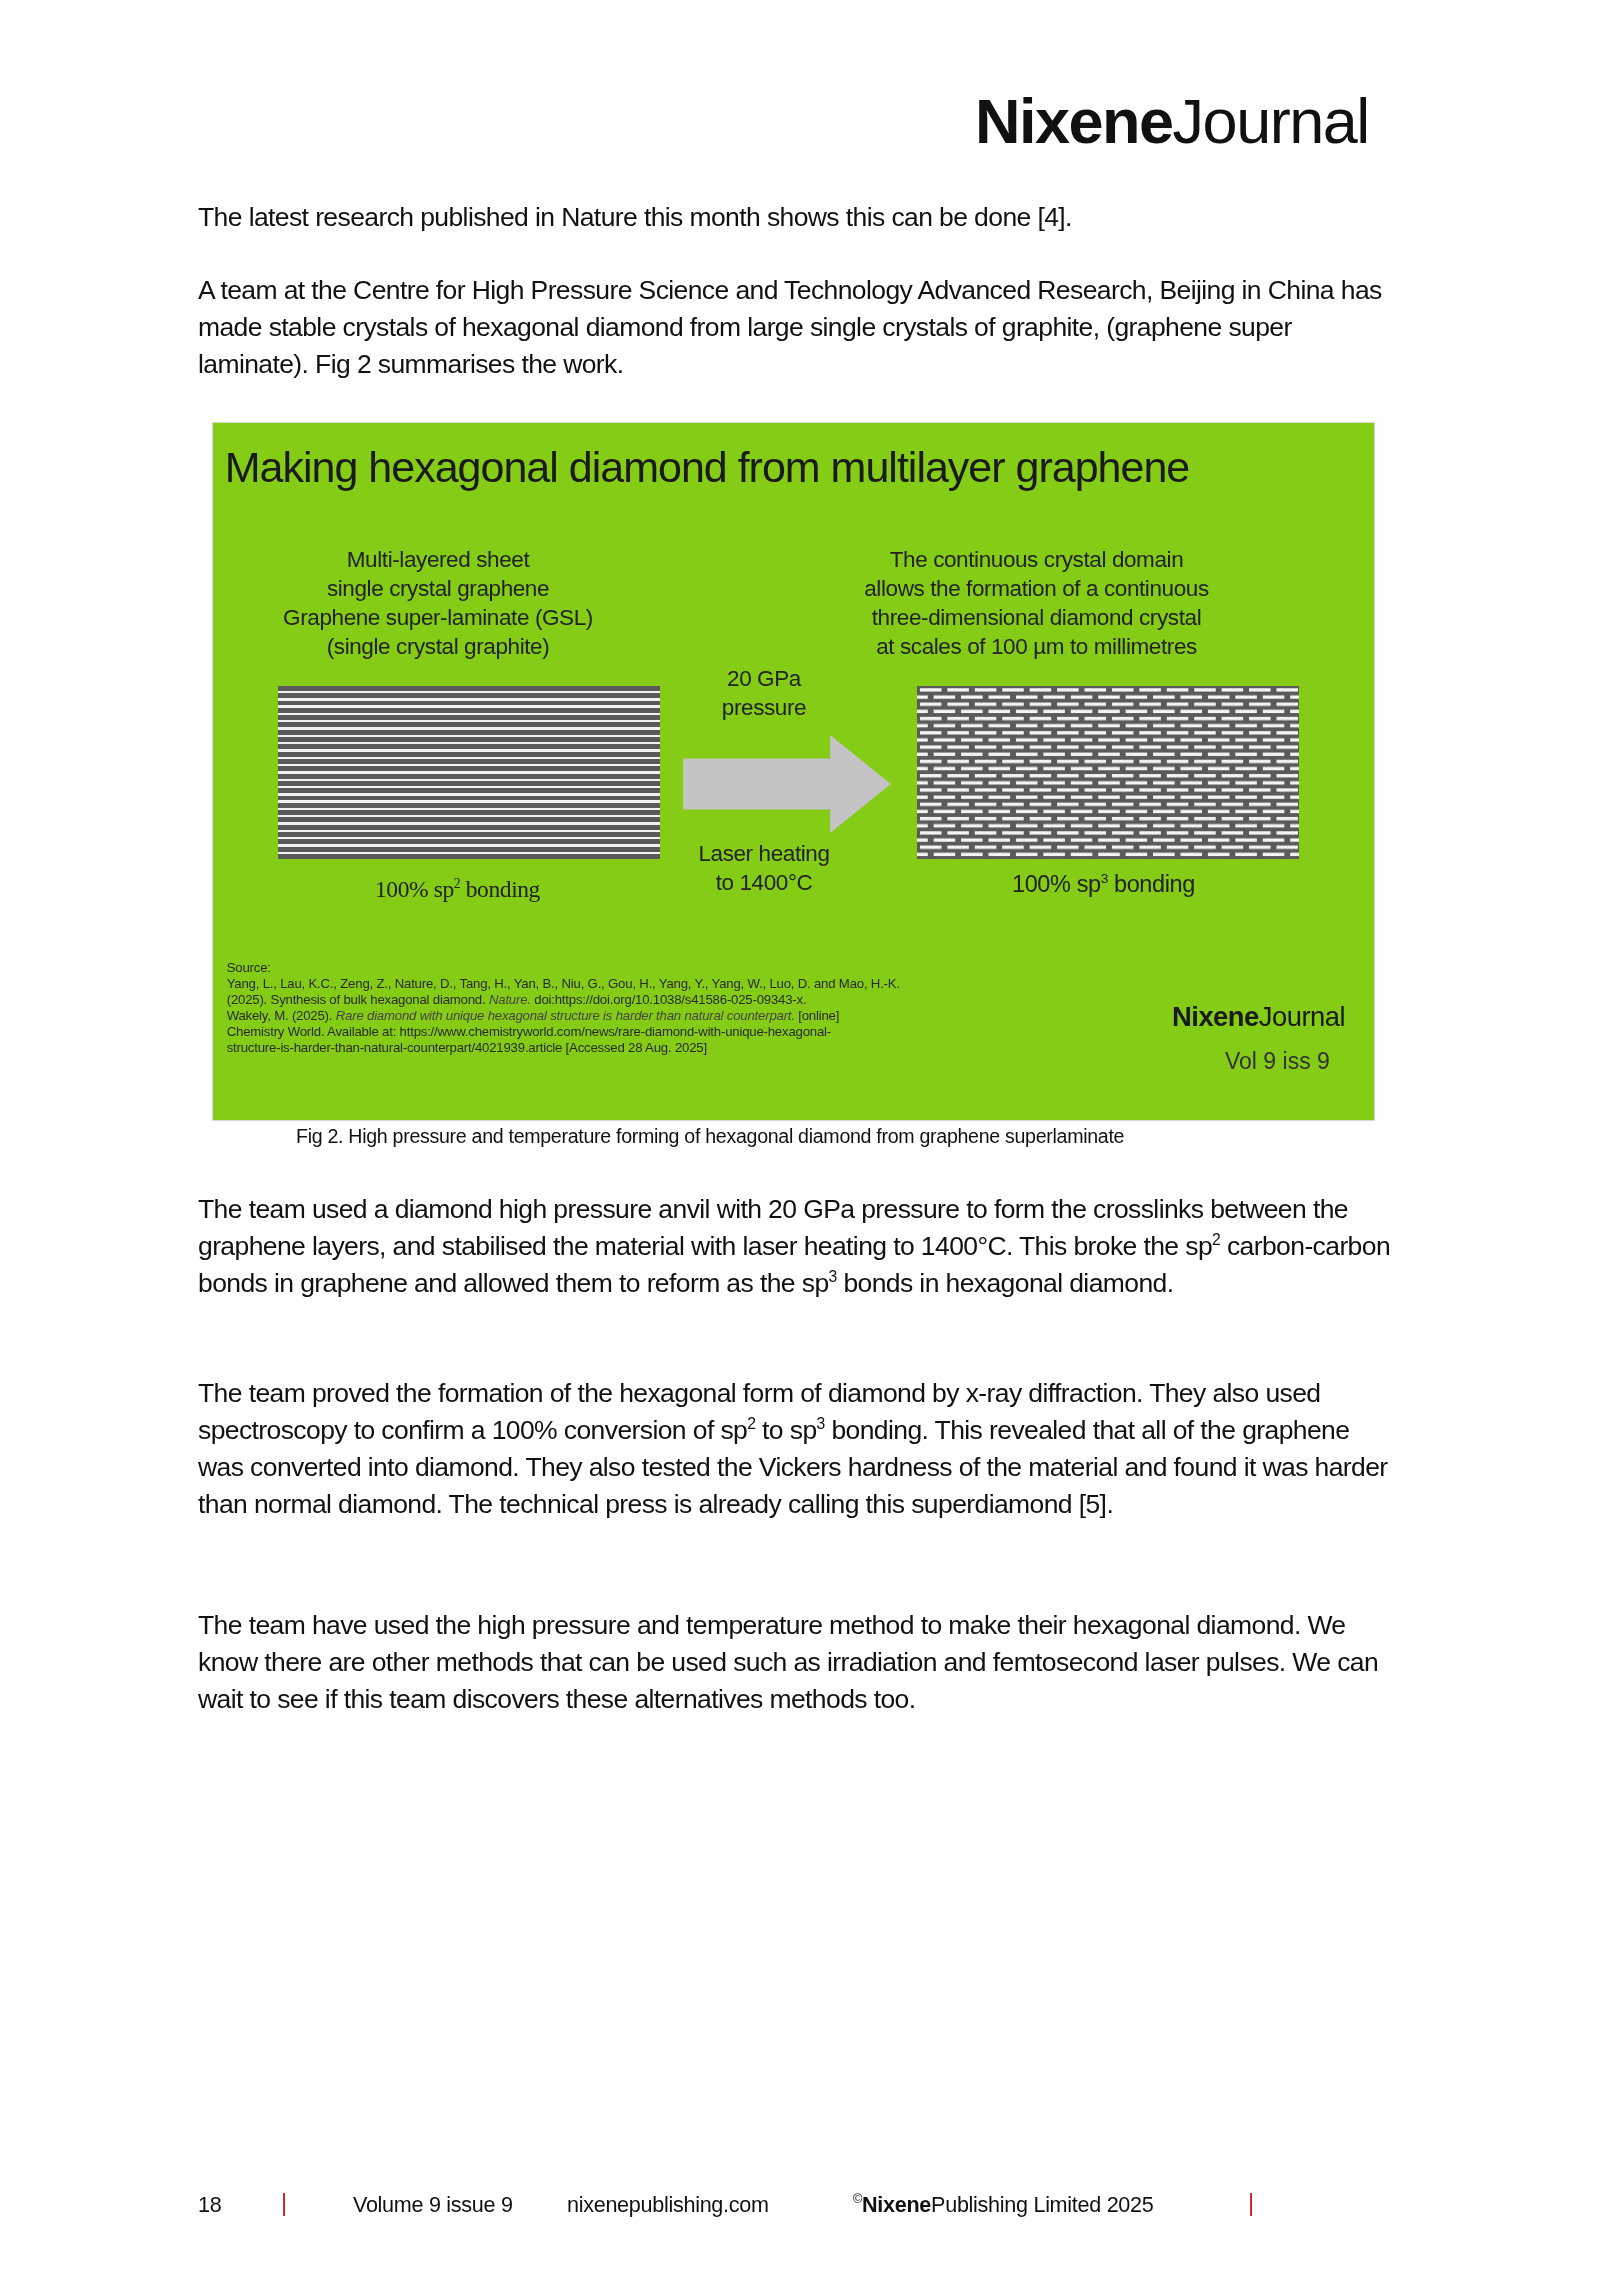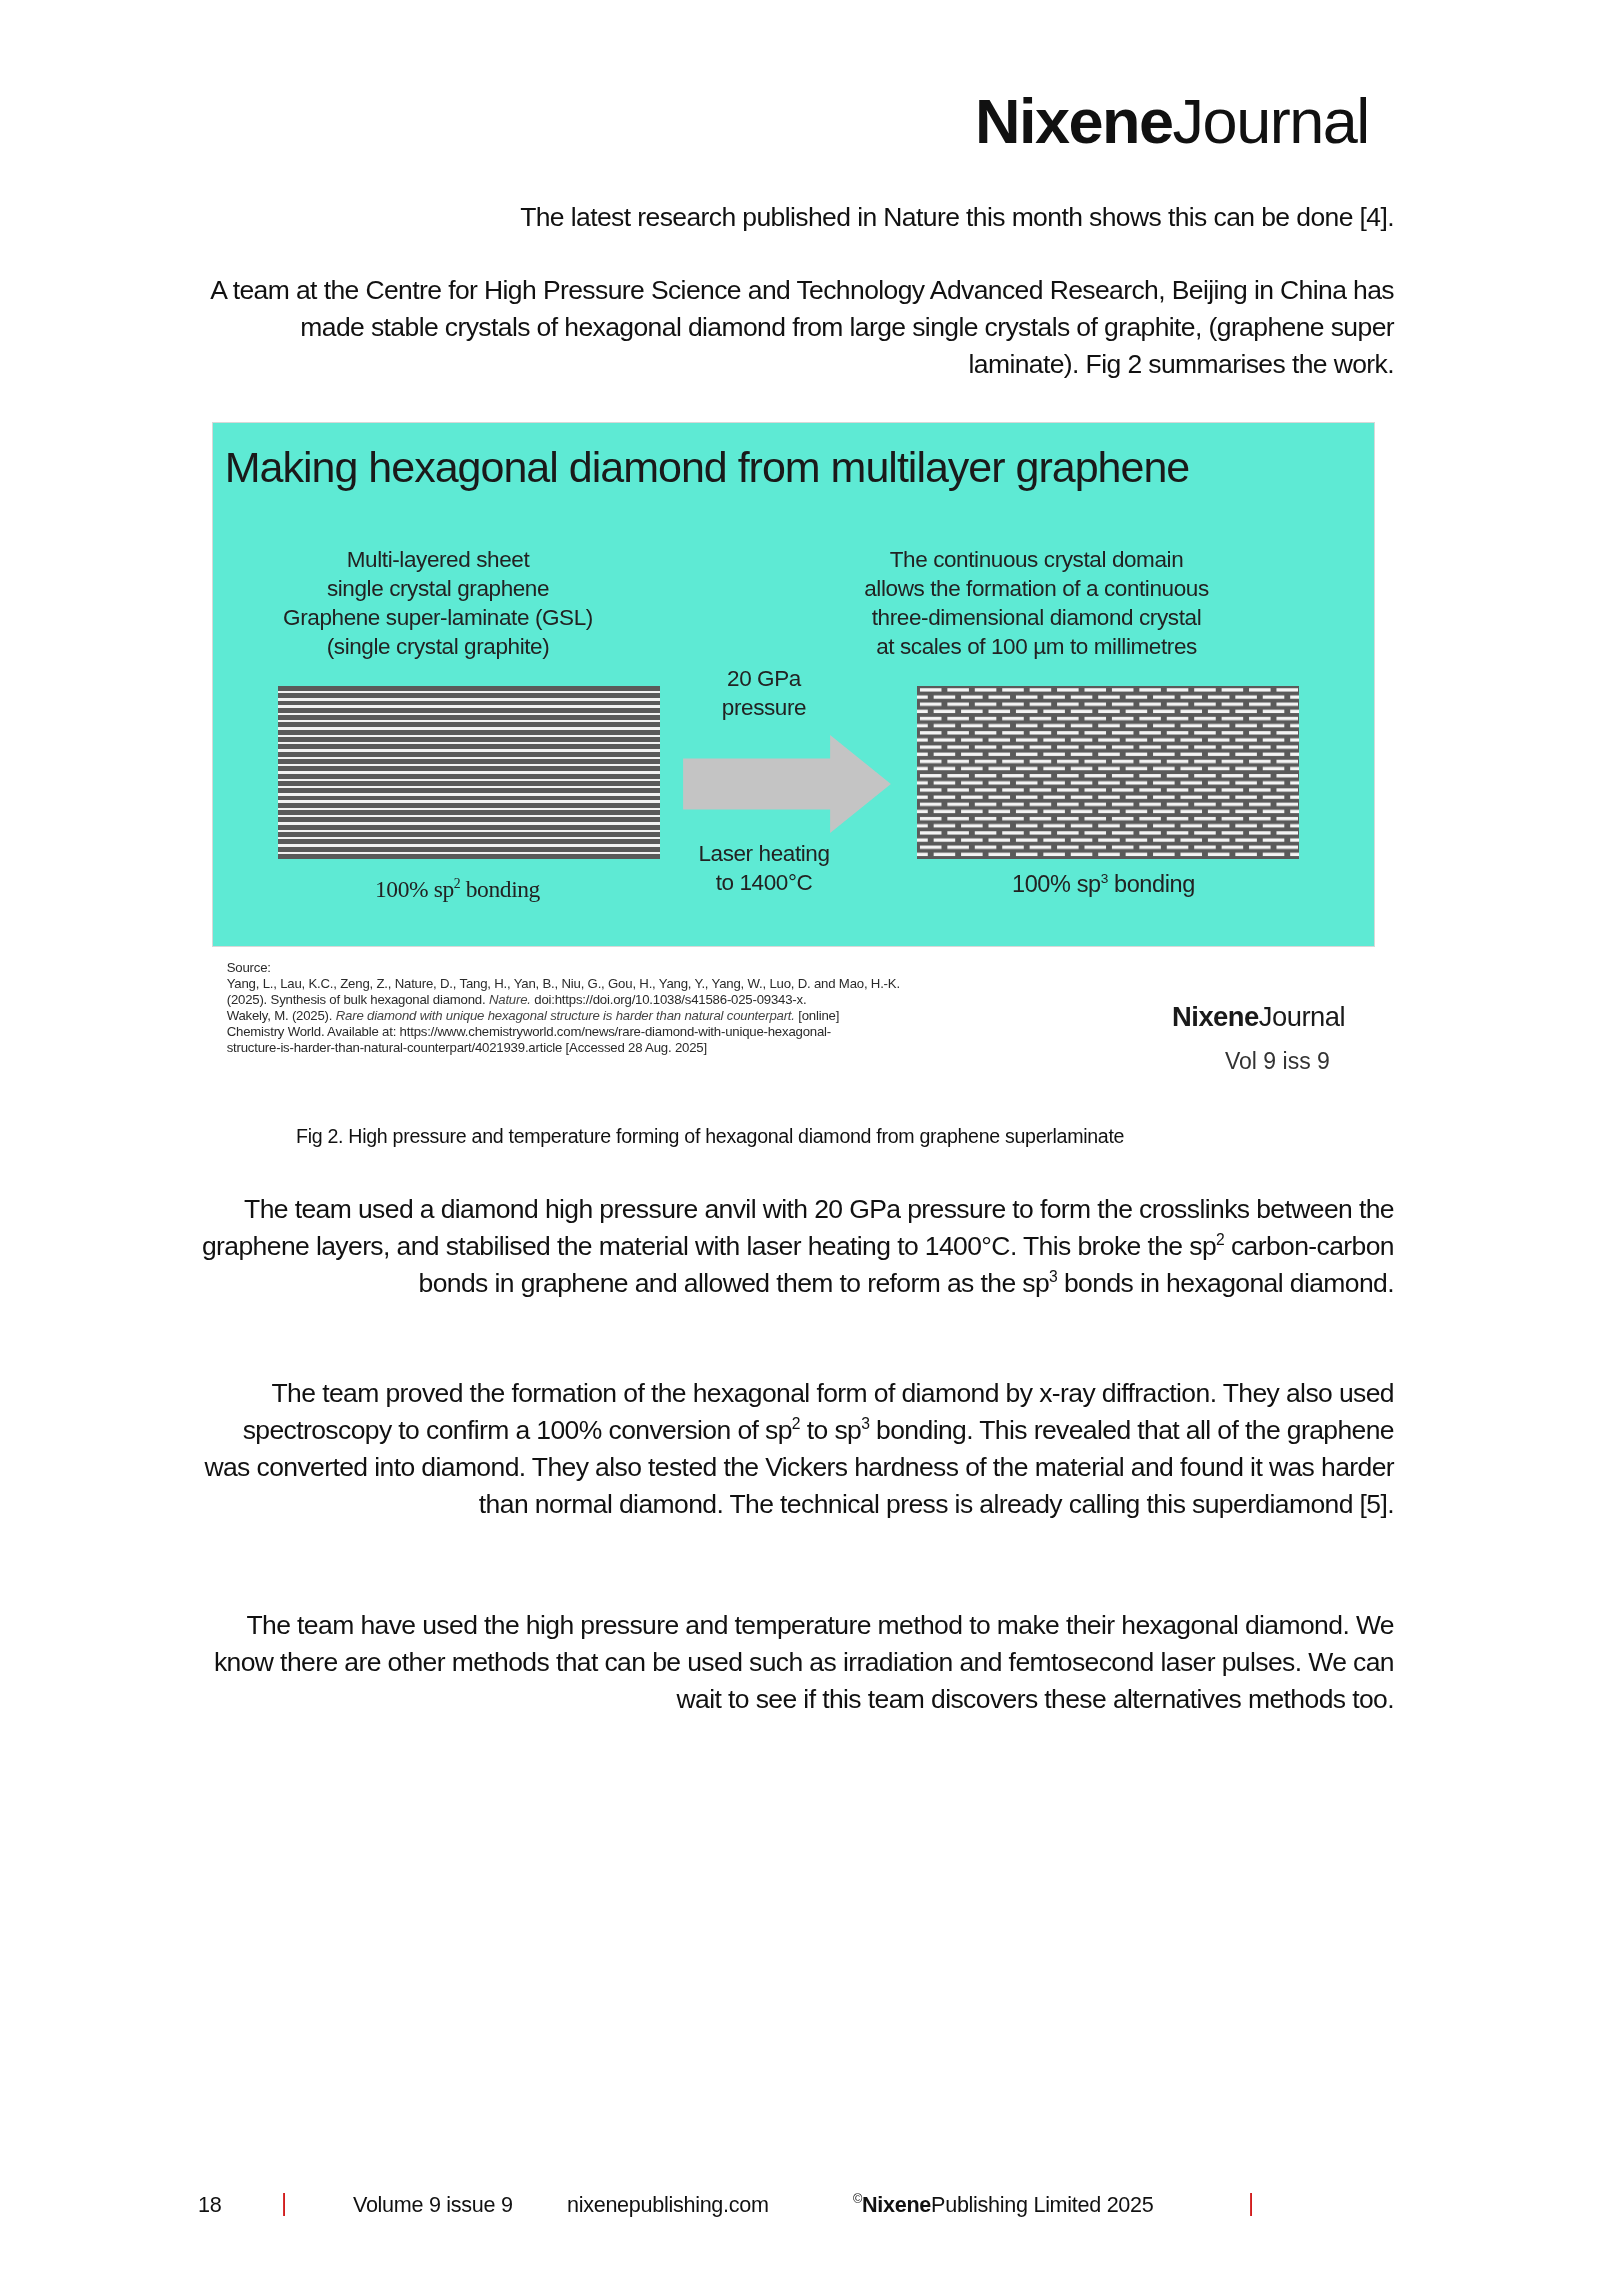--- a/index.html
+++ b/index.html
@@ -1,23 +1,23 @@
 <!DOCTYPE html>
 <html><head>
 <meta charset="utf-8">
 <style>
   html, body { margin: 0; padding: 0; background: #ffffff; }
   body { width: 1620px; height: 2293px; position: relative; overflow: hidden; color: #111; font-family: "Liberation Sans", sans-serif; }
   .masthead { position: absolute; left: 975px; top: 90px; font-family: "Liberation Sans", sans-serif; font-size: 63px; letter-spacing: -1.5px; color: #111; line-height: 1; }
   .masthead .b { font-weight: 700; }
   .masthead .r { font-weight: 400; }
-  .para { position: absolute; left: 198px; width: 1196px; font-family: "Liberation Sans", sans-serif; font-size: 26.5px; line-height: 37px; color: #111; margin: 0; letter-spacing: -0.6px; text-align: right; }
+  .para { position: absolute; left: 198px; width: 1196px; font-family: "Liberation Sans", sans-serif; font-size: 26.5px; line-height: 37px; color: #111; margin: 0; letter-spacing: -0.6px; }
   .para sup { font-size: 15.7px; vertical-align: 9.8px; line-height: 0; }
 
-  .figure { position: absolute; left: 212px; top: 422px; width: 1163px; height: 525px; border: 1.5px solid #d8d8d8; box-sizing: border-box; background: #5eead4; }
+  .figure { position: absolute; left: 212px; top: 422px; width: 1163px; height: 699px; border: 1.5px solid #d8d8d8; box-sizing: border-box; background: #84cc16; }
   .fig-title { position: absolute; left: 11.8px; top: 19.6px; font-size: 43px; font-weight: 400; color: #1a1a1a; letter-spacing: -1px; white-space: nowrap; }
   .fig-left-label, .fig-right-label { position: absolute; text-align: center; font-size: 22.5px; line-height: 29px; color: #222; letter-spacing: -0.4px; }
   .fig-left-label { left: 39px; width: 372px; top: 122px; }
   .fig-right-label { left: 608px; width: 431px; top: 116px; margin-top: 6px; }
   .fig-left-label div, .fig-right-label div { white-space: nowrap; }
   .arrow-top, .arrow-bottom { position: absolute; left: 453px; width: 196px; text-align: center; font-size: 22.5px; line-height: 29px; color: #222; letter-spacing: -0.4px; }
   .arrow-top { top: 241px; }
   .arrow-bottom { top: 416px; }
   .arrow { position: absolute; left: 470px; top: 312px; }
   .layers-left { position: absolute; left: 65px; top: 263px; width: 382px; height: 173px;

